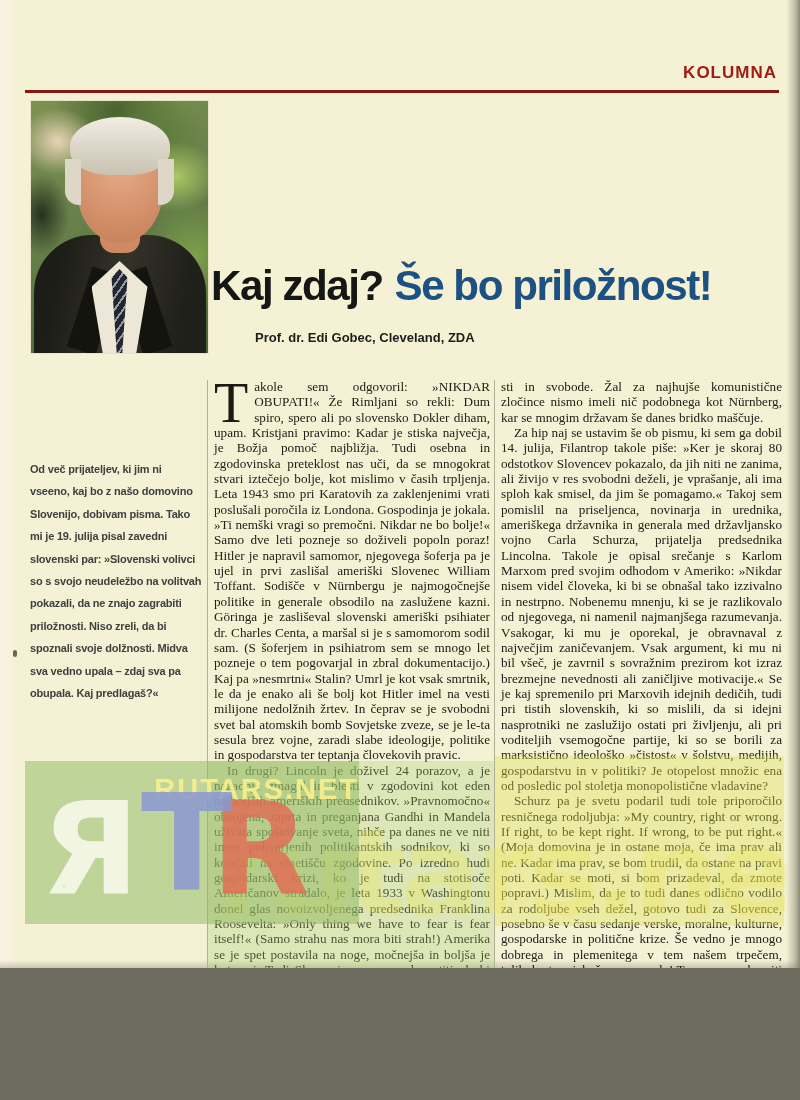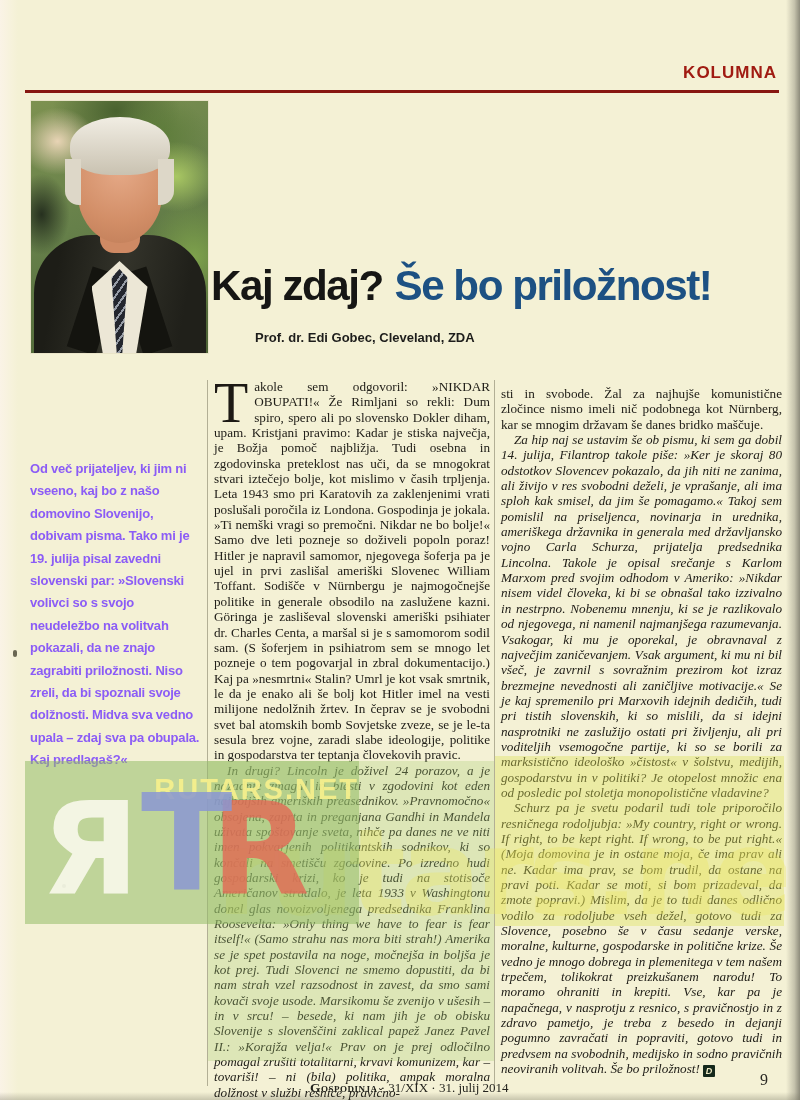--- a/index.html
+++ b/index.html
@@ -1,16 +1,16 @@
 <!DOCTYPE html>
 <html><head>
 <meta charset="utf-8">
 <style>
   html,body{margin:0;padding:0;background:#6e6c5f;}
-  .page{position:relative;width:800px;height:1100px;background:#f4f1d5;overflow:hidden;
+  .page{position:relative;width:800px;height:968px;background:#f4f1d5;overflow:hidden;
         font-family:"Liberation Serif",serif;}
   
   .edge-left{position:absolute;left:0;top:0;width:18px;height:100%;
              background:linear-gradient(to right,#faf3e6,#f6f2da 70%,rgba(244,241,213,0));}
   .edge-right{position:absolute;right:0;top:0;width:14px;height:100%;
               background:linear-gradient(to left,#8d8b7b,#c5c2ac 40%,rgba(244,241,213,0));}
   .edge-bottom{position:absolute;left:0;bottom:0;width:100%;height:8px;
                background:linear-gradient(to top,rgba(120,118,100,.35),rgba(244,241,213,0));}
   .speck1{position:absolute;left:13px;top:650px;width:4px;height:7px;background:#6a6753;border-radius:2px;}
   .speck2{position:absolute;left:62px;top:884px;width:4px;height:4px;background:#7d7a60;border-radius:50%;}
@@ -58,32 +58,32 @@
          font-family:"Liberation Sans",sans-serif;font-weight:bold;font-size:43px;
          letter-spacing:-1.5px;white-space:nowrap;transform:scaleX(.98);transform-origin:left;}
   .t-black{color:#161614;margin-right:12px;}
   .t-blue{color:#1d5183;}
   .byline{position:absolute;left:213px;top:330px;font-family:"Liberation Sans",sans-serif;
           font-weight:bold;font-size:13px;color:#1d1d1b;padding-left:42px;}
 
   
   .sidebar-quote{position:absolute;left:30px;top:458px;width:173px;
                  font-family:"Liberation Sans",sans-serif;font-weight:bold;
-                 font-size:13px;line-height:22.4px;letter-spacing:-.2px;color:#8b5cf6;}
+                 font-size:11px;line-height:22.4px;letter-spacing:-.2px;color:#404040;}
 
   
   .vline{position:absolute;top:380px;height:706px;width:1px;background:#b2af95;}
   .vline1{left:207px;} .vline2{left:494px;}
 
   
   .col{position:absolute;top:379px;}
   .col1{left:214px;width:276px;}
-  .col2{left:501px;width:281px;margin-top:7px;}
+  .col2{left:501px;width:281px;}
   .p{margin:0;font-size:13.2px;line-height:15.35px;text-align:justify;color:#22201a;}
-  .p.indent{text-indent:13px;font-style:italic;}
+  .p.indent{text-indent:13px;}
   .dropcap{float:left;font-size:56px;line-height:44px;padding:2px 6px 0 0;color:#1c1914;}
   .endmark{display:inline-block;width:12px;height:12px;background:#15291c;color:#f2edc8;
            font-family:"Liberation Sans",sans-serif;font-weight:bold;font-size:9px;line-height:12px;
            text-align:center;margin-left:3px;vertical-align:-1px;border-radius:1px;text-indent:0;}
 
   
   .wm{pointer-events:none;text-align:right;}
   .wm-col1-tint{position:absolute;left:208px;top:761px;width:286px;height:300px;
                 background:rgba(170,205,115,.30);}
   .wm-col2-tint{position:absolute;left:495px;top:756px;width:289px;height:170px;

